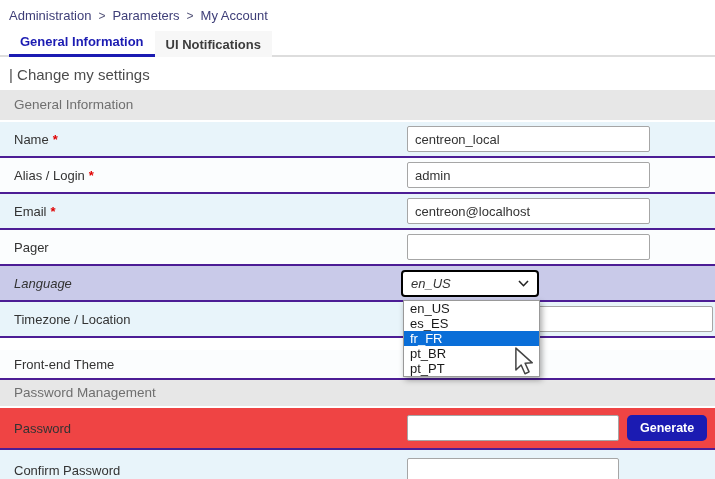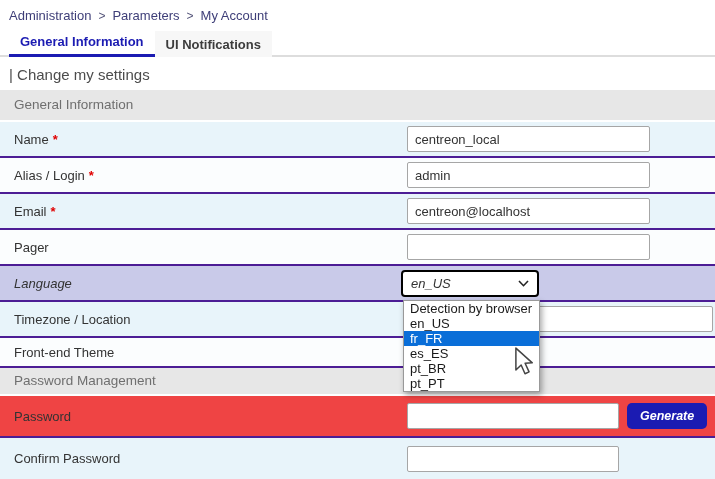--- a/index.html
+++ b/index.html
@@ -31,36 +31,36 @@
   .row{display:flex;align-items:center;height:36px;box-sizing:border-box;
        border-bottom:2px solid #4c1d95;}
   .row .label{flex:0 0 407px;box-sizing:border-box;padding-left:14px;
        font-size:13px;color:#333;}
   .req{color:#e00000;font-weight:bold;margin-left:4px;}
   .row-a{background:var(--row-cyan,#e8f4fa);}
   .row-b{background:var(--row-white,#fbfdfe);}
   .row-hl{background:var(--row-highlight,#c9cae9);font-style:italic;}
   .row-p1{background:#ef4444;height:42px;}
   .row-p2{background:var(--row-cyan,#e8f4fa);height:41px;border-bottom:none;}
-  .row-fe{height:30px;}
+  .row-fe{height:30px;margin-top:12px;}
   
   .ti{height:26px;box-sizing:border-box;border:1px solid var(--input-border,#a6a6a6);
       border-radius:2px;font-size:13px;font-family:inherit;color:#333;
       padding:0 7px;background:#fff;outline:none;}
   .w243{width:243px;} .w306{width:306px;} .w212{width:212px;}
   
   .select{width:138px;height:27px;box-sizing:border-box;margin-left:-6px;
       border:2px solid #000;border-radius:4px;background:#fff;display:flex;
       align-items:center;padding:0 8px;font-size:13px;cursor:pointer;
       justify-content:space-between;}
   .select .chev{display:flex;align-items:center;}
   
   .gen-btn{margin-left:8px;height:26px;padding:0 13px;border:none;cursor:pointer;
       border-radius:5px;background:var(--accent,#1b1bb2);color:#fff;
-      font-size:12.5px;font-weight:bold;font-family:inherit;font-style:italic;}
+      font-size:12.5px;font-weight:bold;font-family:inherit;}
   
   .dropdown{position:absolute;left:403px;top:300px;width:135px;z-index:10;
       background:#fff;border:1px solid #999;box-shadow:2px 3px 6px rgba(0,0,0,.35);}
   .opt{font-size:13px;line-height:15px;padding:0 6px;white-space:nowrap;
       color:#1a1a1a;cursor:pointer;}
   .opt.hl{background:var(--select-highlight,#0a6ed8);color:#fff;}
   
   .cursor{position:absolute;left:514px;top:347px;z-index:20;pointer-events:none;}
 </style>
 </head>
@@ -127,24 +127,23 @@
   <input class="ti w212" type="text" value="" style="">
   <button class="gen-btn">Generate</button>
 </div>
 
 <div class="row row-p2">
   <div class="label"><span>Confirm Password</span></div>
   <input class="ti w212" type="text" value="" style="">
 </div>
 
 <div class="dropdown">
-  <div class="opt">Detection by browser</div>
   <div class="opt">en_US</div>
+  <div class="opt">es_ES</div>
   <div class="opt hl">fr_FR</div>
-  <div class="opt">es_ES</div>
   <div class="opt">pt_BR</div>
   <div class="opt">pt_PT</div>
 </div>
 
 <div class="cursor">
   <svg width="22" height="30" viewBox="0 0 20 28">
     <polygon points="1.5,1 1.5,21.5 6.4,16.8 10,25 13.8,23.2 10.1,15.2 16.8,14.8" fill="#fff" stroke="#444" stroke-width="1.4" stroke-linejoin="round"></polygon>
   </svg>
 </div>
 

